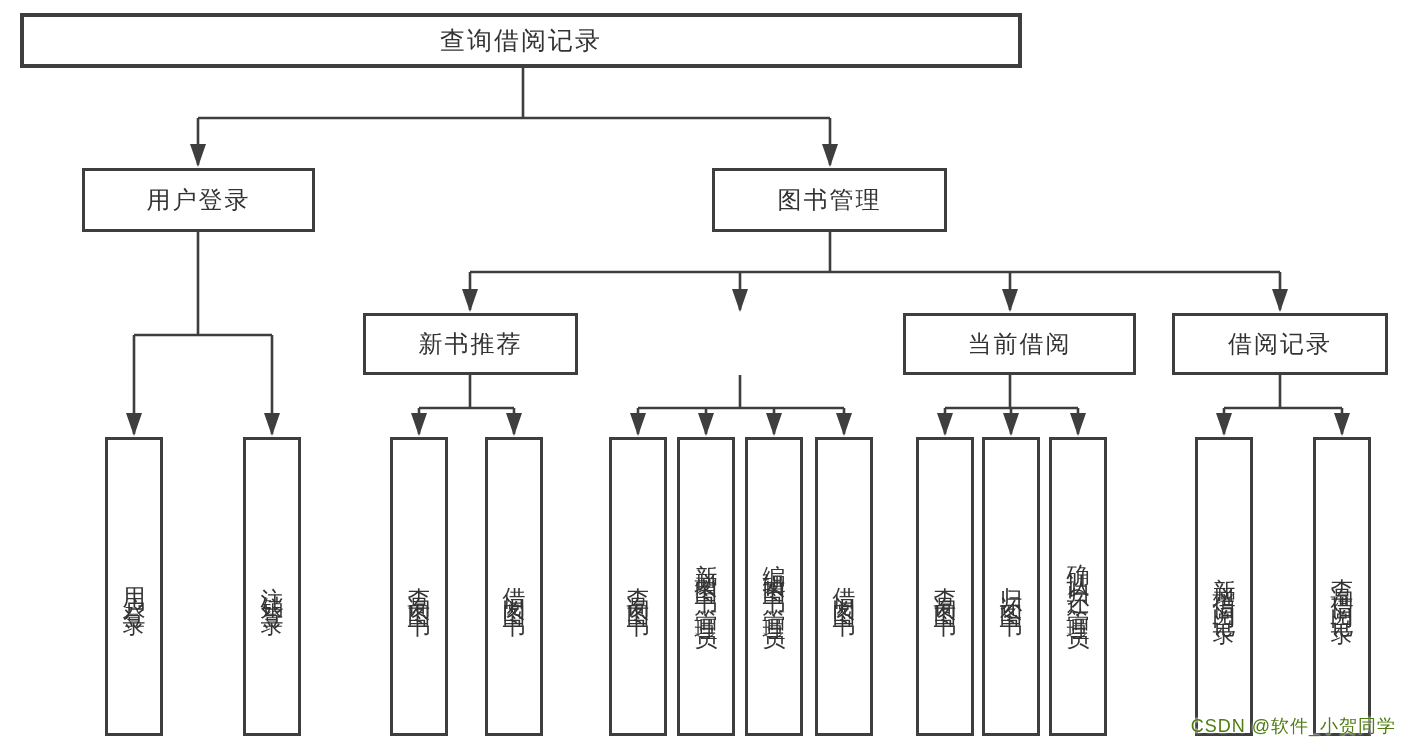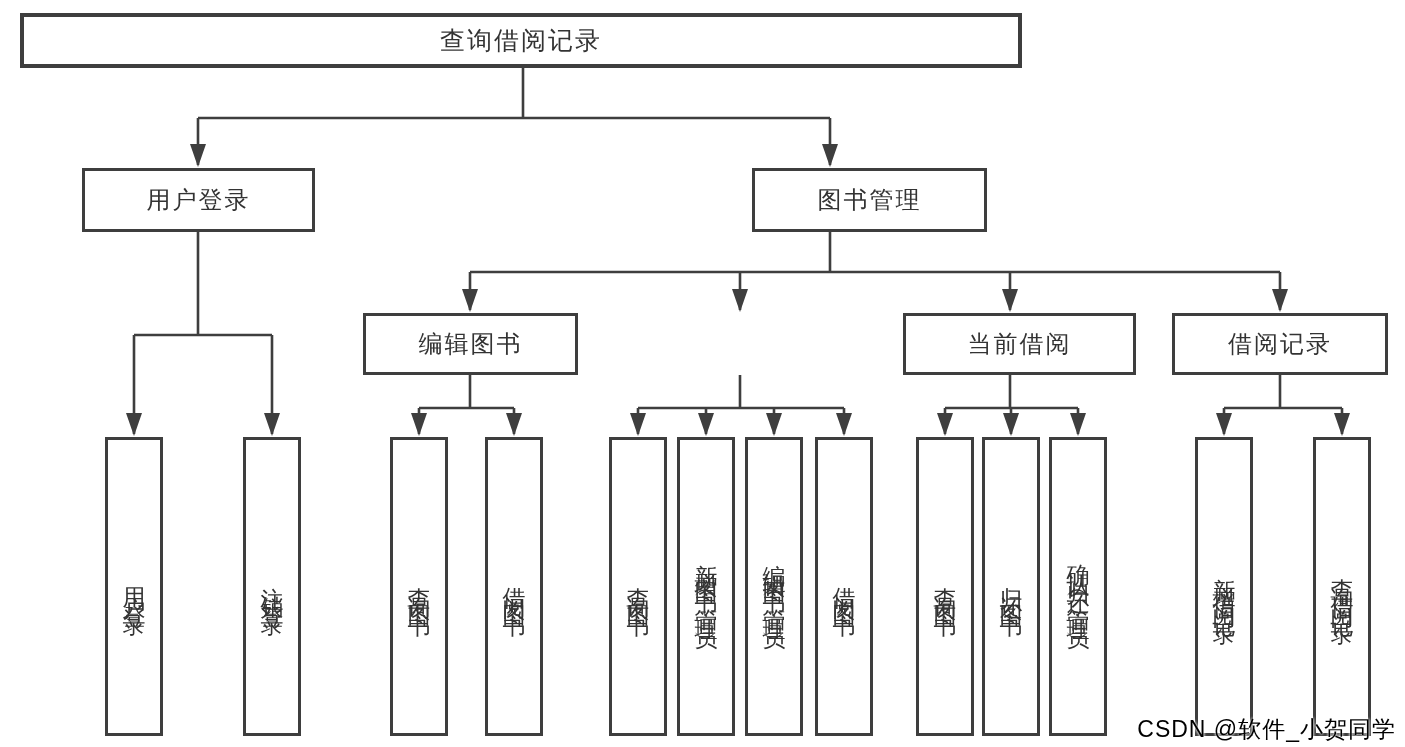--- a/index.html
+++ b/index.html
@@ -52,23 +52,23 @@
     text-orientation: mixed;
     font-size: 23px;
     letter-spacing: 9px;
     line-height: 1;
     white-space: nowrap;
   }
   #watermark {
     position: absolute;
     top: 714px;
     right: 9px;
-    font-size: 23px;
+    font-size: 18px;
     letter-spacing: 1px;
-    color: #000000;
+    color: #4d7c0f;
     text-shadow: 0 0 3px #ffffff, 0 0 3px #ffffff;
     white-space: nowrap;
   }
 </style>
 </head>
 <body>
 
 <div id="canvas">
 
   <svg id="connector-layer" viewBox="0 0 1405 747" xmlns="http://www.w3.org/2000/svg">
@@ -107,23 +107,23 @@
       <polygon points="1003,413 1019,413 1011,436"></polygon>
       <polygon points="1070,413 1086,413 1078,436"></polygon>
       <polygon points="1216,413 1232,413 1224,436"></polygon>
       <polygon points="1334,413 1350,413 1342,436"></polygon>
     </g>
   </svg>
 
   <div class="node root" style="left:20px;top:13px;width:1002px;height:55px">查询借阅记录</div>
 
   <div class="node h" style="left:82px;top:168px;width:233px;height:64px">用户登录</div>
-  <div class="node h" style="left:752px;top:168px;width:235px;height:64px">图书管理</div>
+  <div class="node h" style="left:712px;top:168px;width:235px;height:64px">图书管理</div>
 
-  <div class="node h" style="left:363px;top:313px;width:215px;height:62px">编辑图书</div>
+  <div class="node h" style="left:363px;top:313px;width:215px;height:62px">新书推荐</div>
   <div class="node h" style="left:903px;top:313px;width:233px;height:62px">当前借阅</div>
   <div class="node h" style="left:1172px;top:313px;width:216px;height:62px">借阅记录</div>
 
   <div class="node v" style="left:105px">
     <span class="vtext">用户登录</span>
   </div>
   <div class="node v" style="left:243px">
     <span class="vtext">注销登录</span>
   </div>
 

